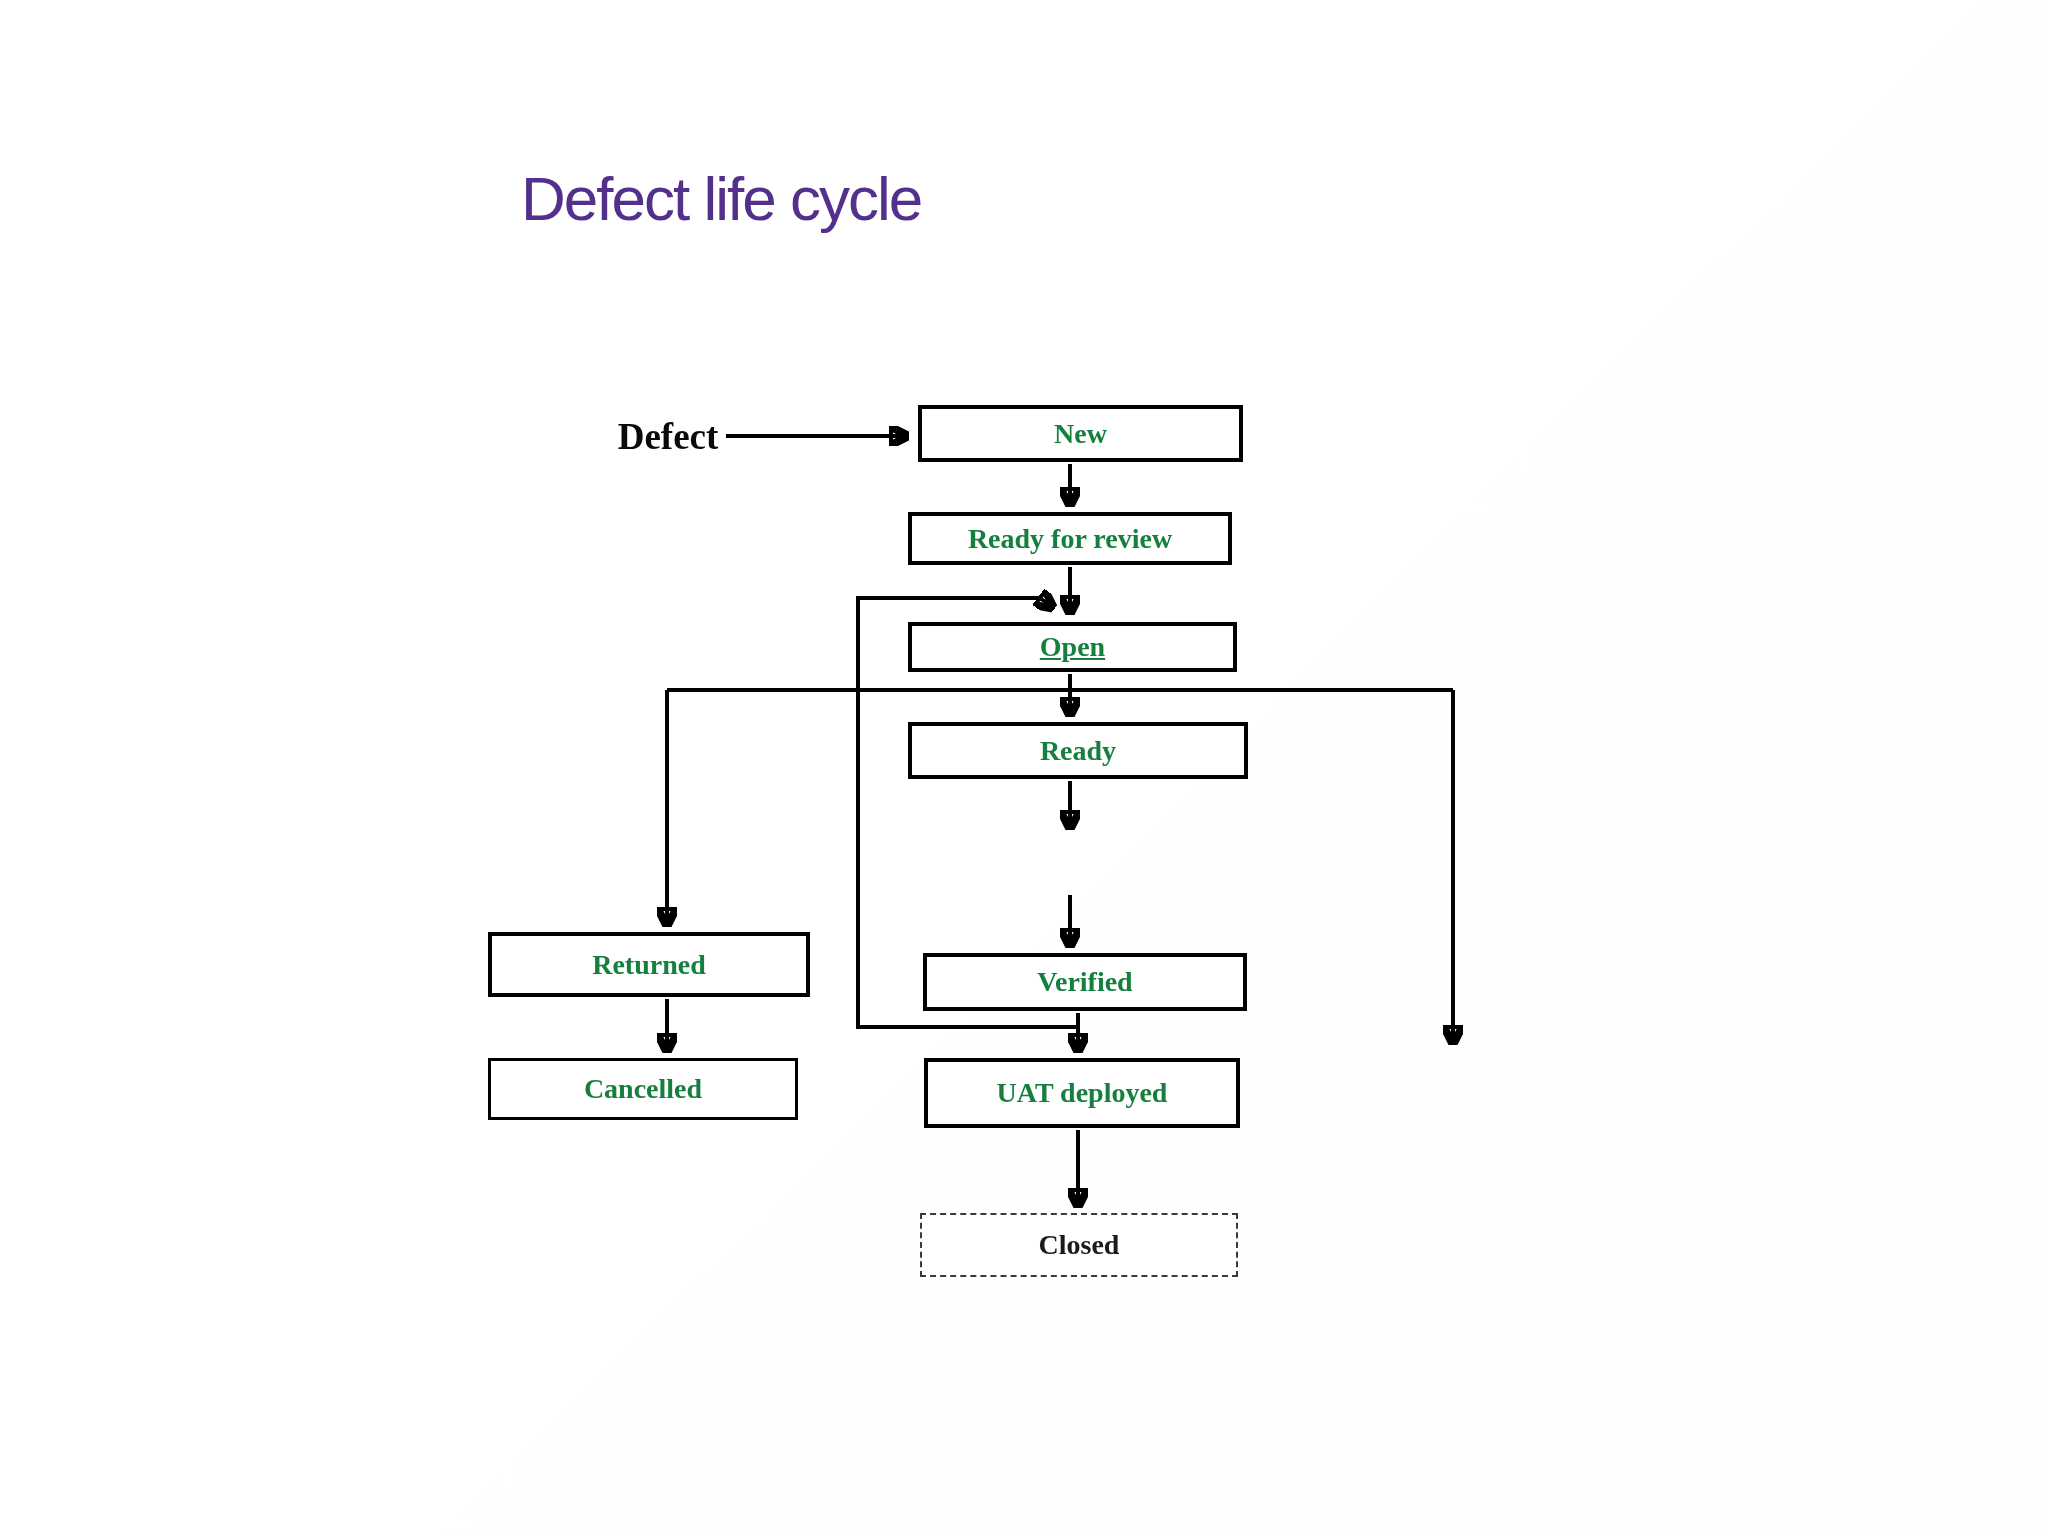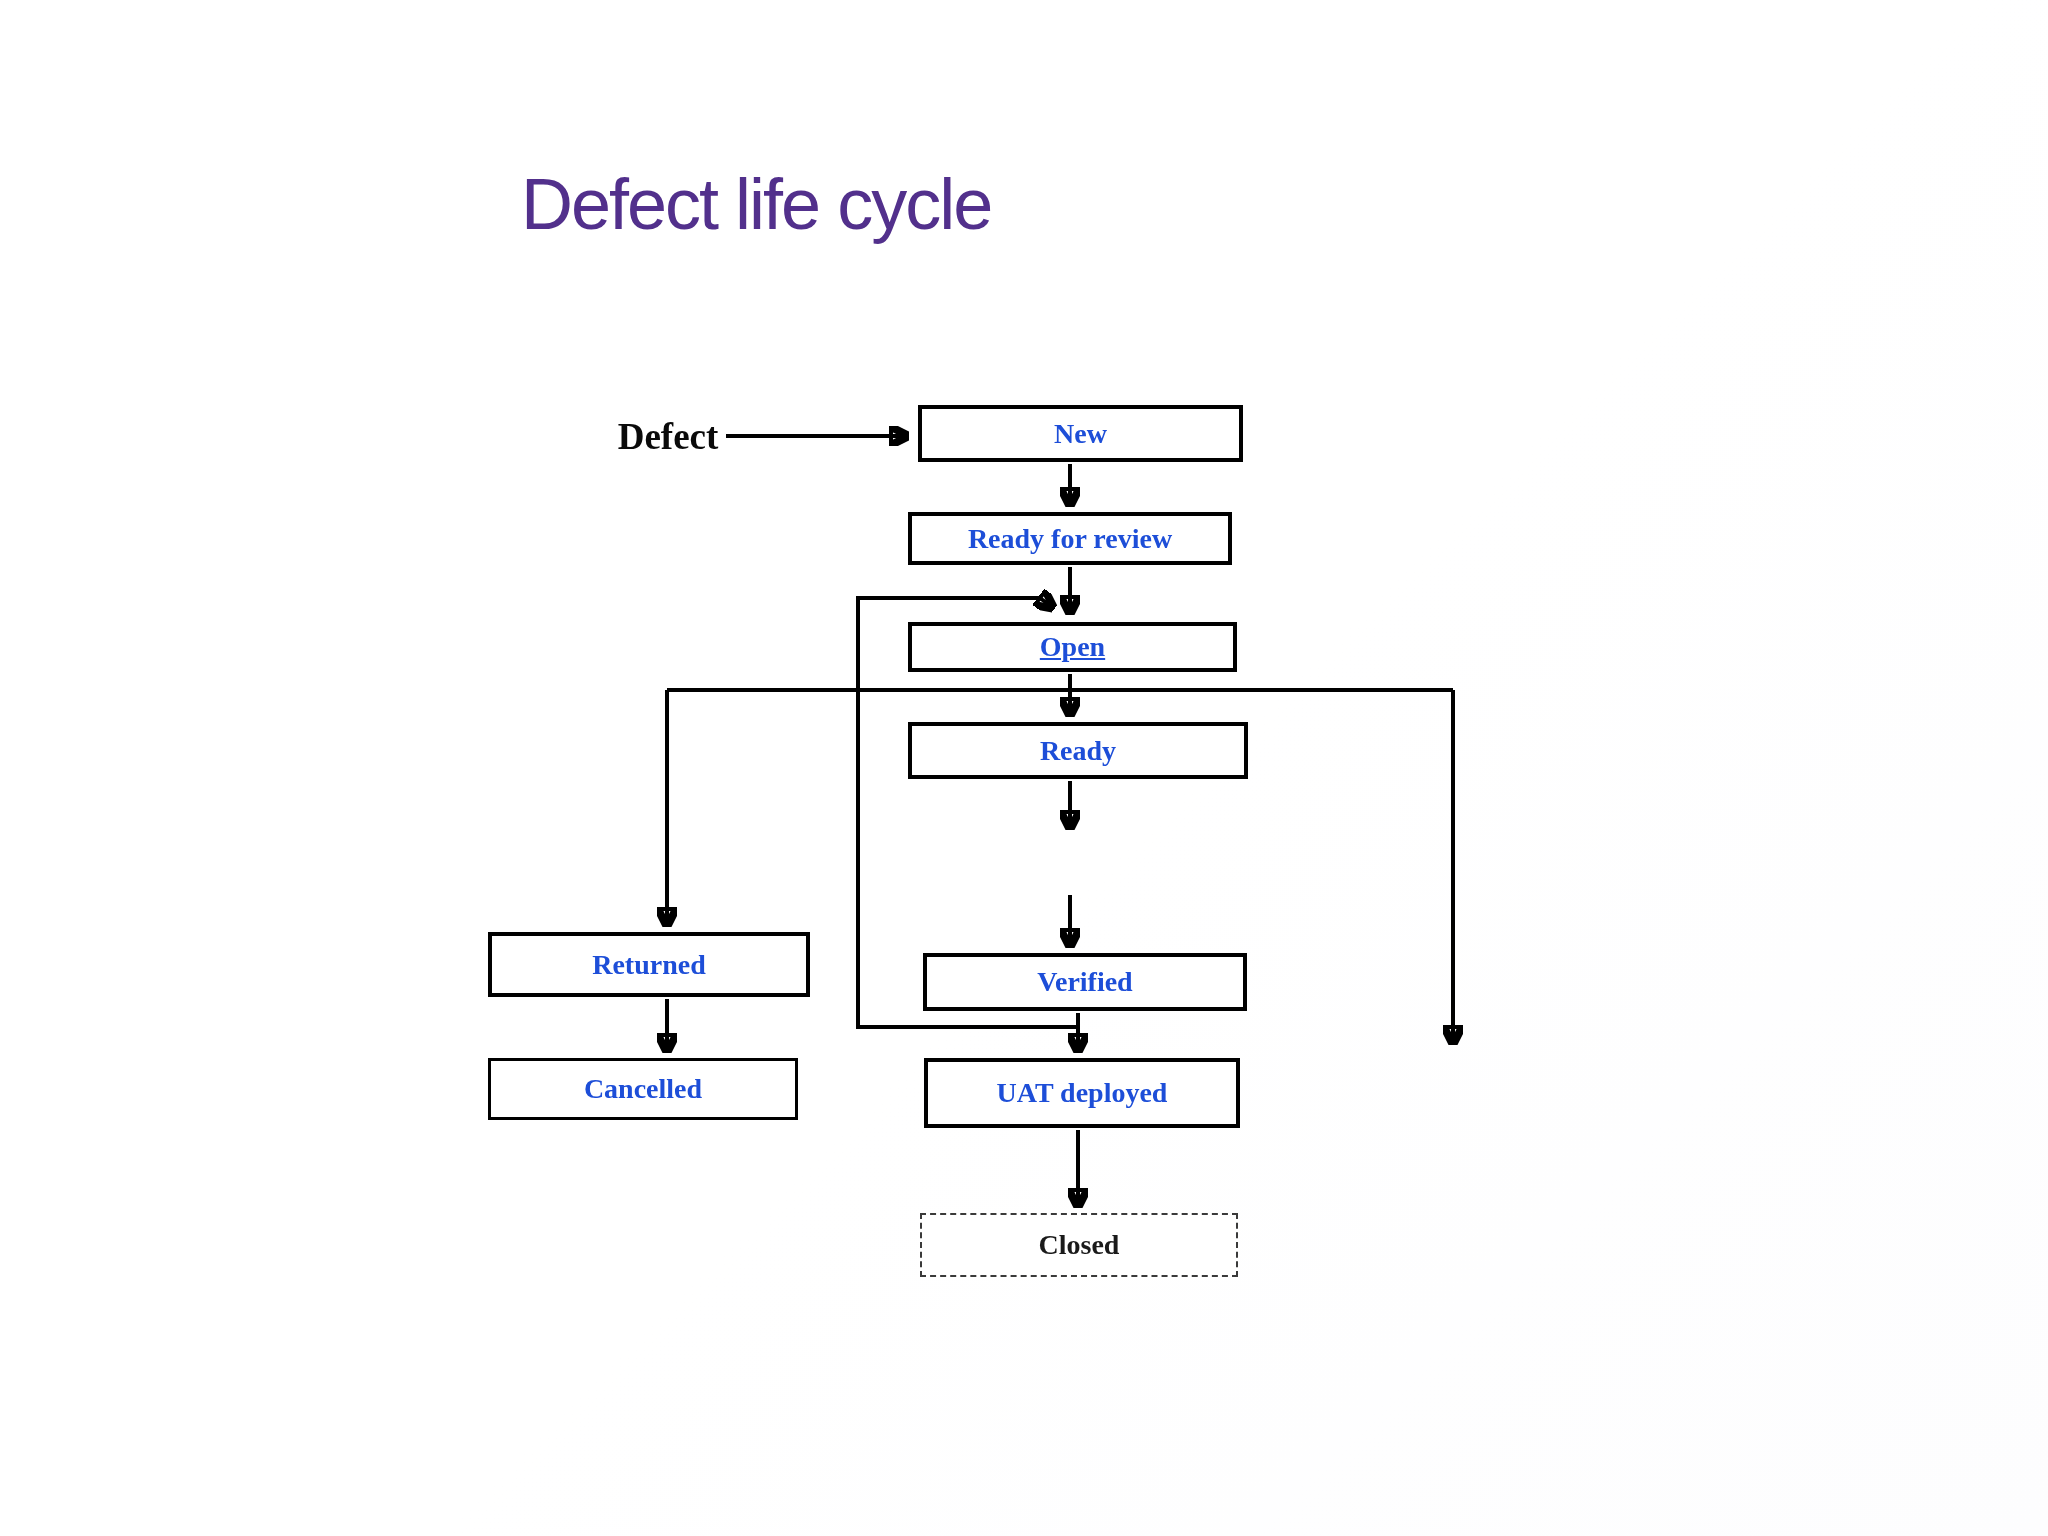--- a/index.html
+++ b/index.html
@@ -15,21 +15,21 @@
     overflow: hidden;
     font-family: "Liberation Serif", serif;
   }
   .slide-title {
     position: absolute;
     left: 521px;
     top: 168px;
     margin: 0;
     font-family: "Liberation Sans", sans-serif;
     font-weight: 400;
-    font-size: 72px;
+    font-size: 62px;
     line-height: 1.0;
     letter-spacing: -2px;
     color: #52308c;
     white-space: nowrap;
   }
   .connectors {
     position: absolute;
     inset: 0;
     width: 2048px;
     height: 1536px;
@@ -40,21 +40,21 @@
     stroke-width: 4;
   }
   .node {
     position: absolute;
     box-sizing: border-box;
     display: flex;
     align-items: center;
     justify-content: center;
     background: #ffffff;
     border: 4px solid #000000;
-    color: #1d4ed8;
+    color: #15803d;
     font-weight: bold;
     font-size: 28px;
     white-space: nowrap;
     text-align: center;
   }
   .node.thin   { border-width: 3px; }
   .node.dashed {
     border: 2px dashed #3a3a3a;
     font-weight: bold;
     color: #1a1a1a;

